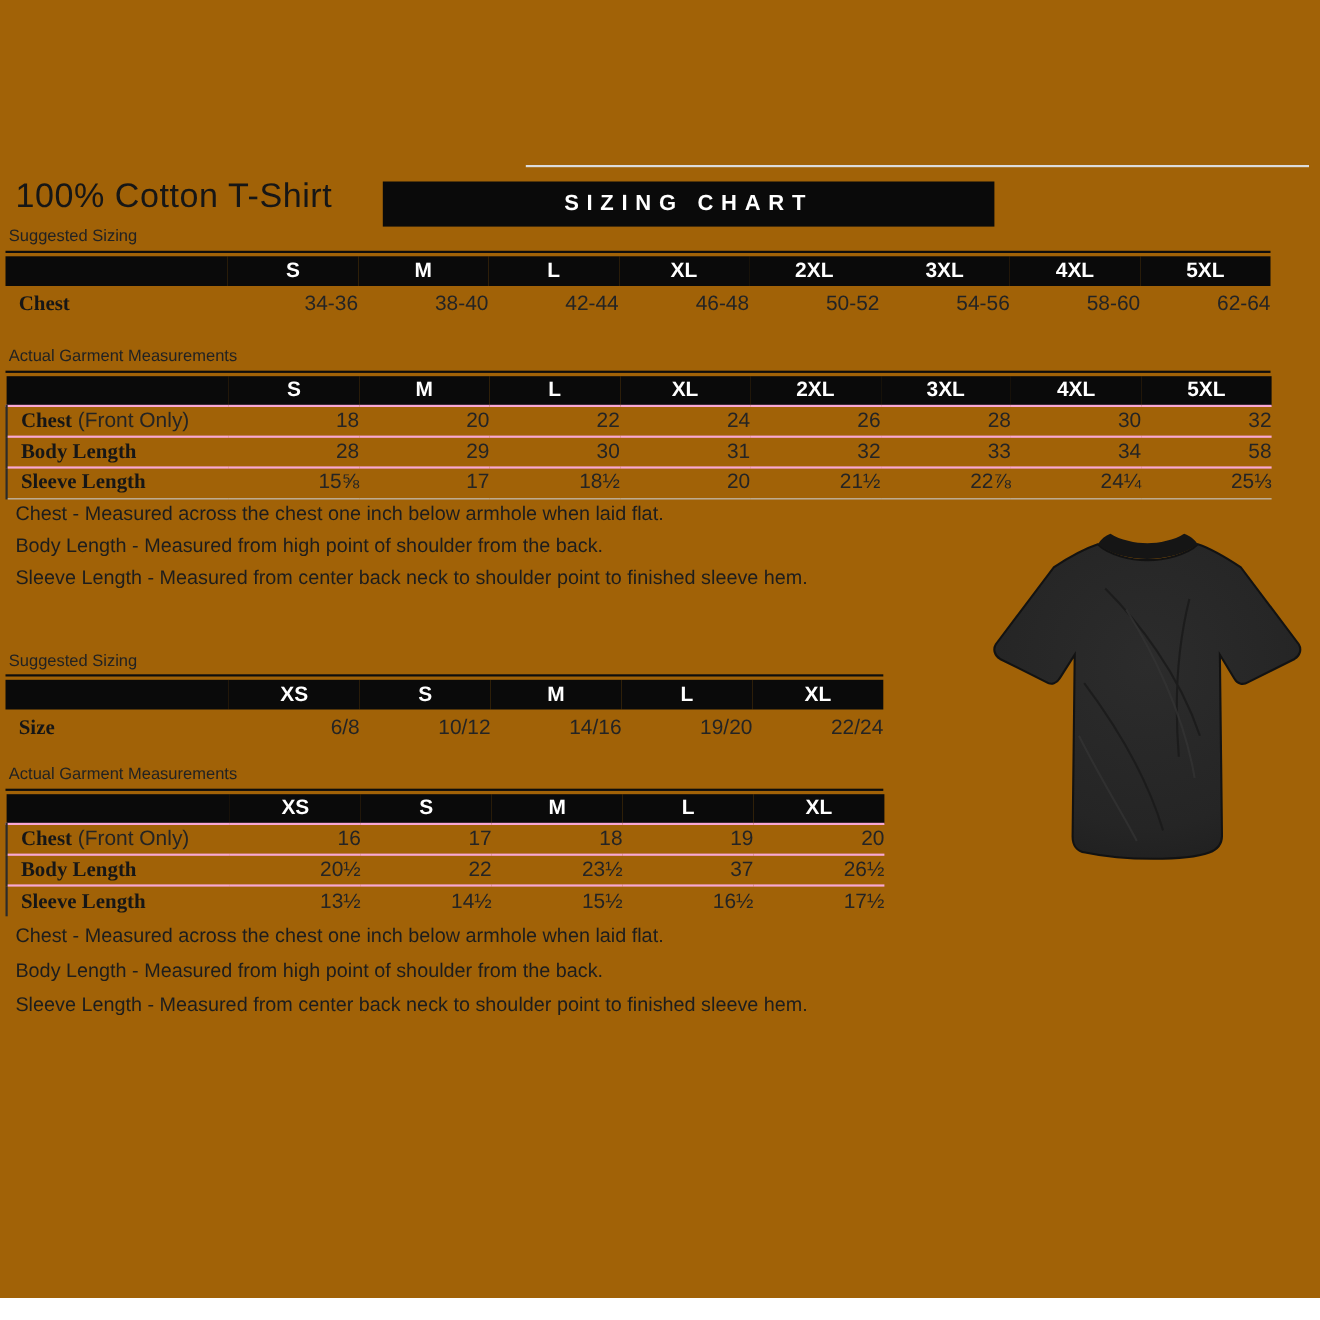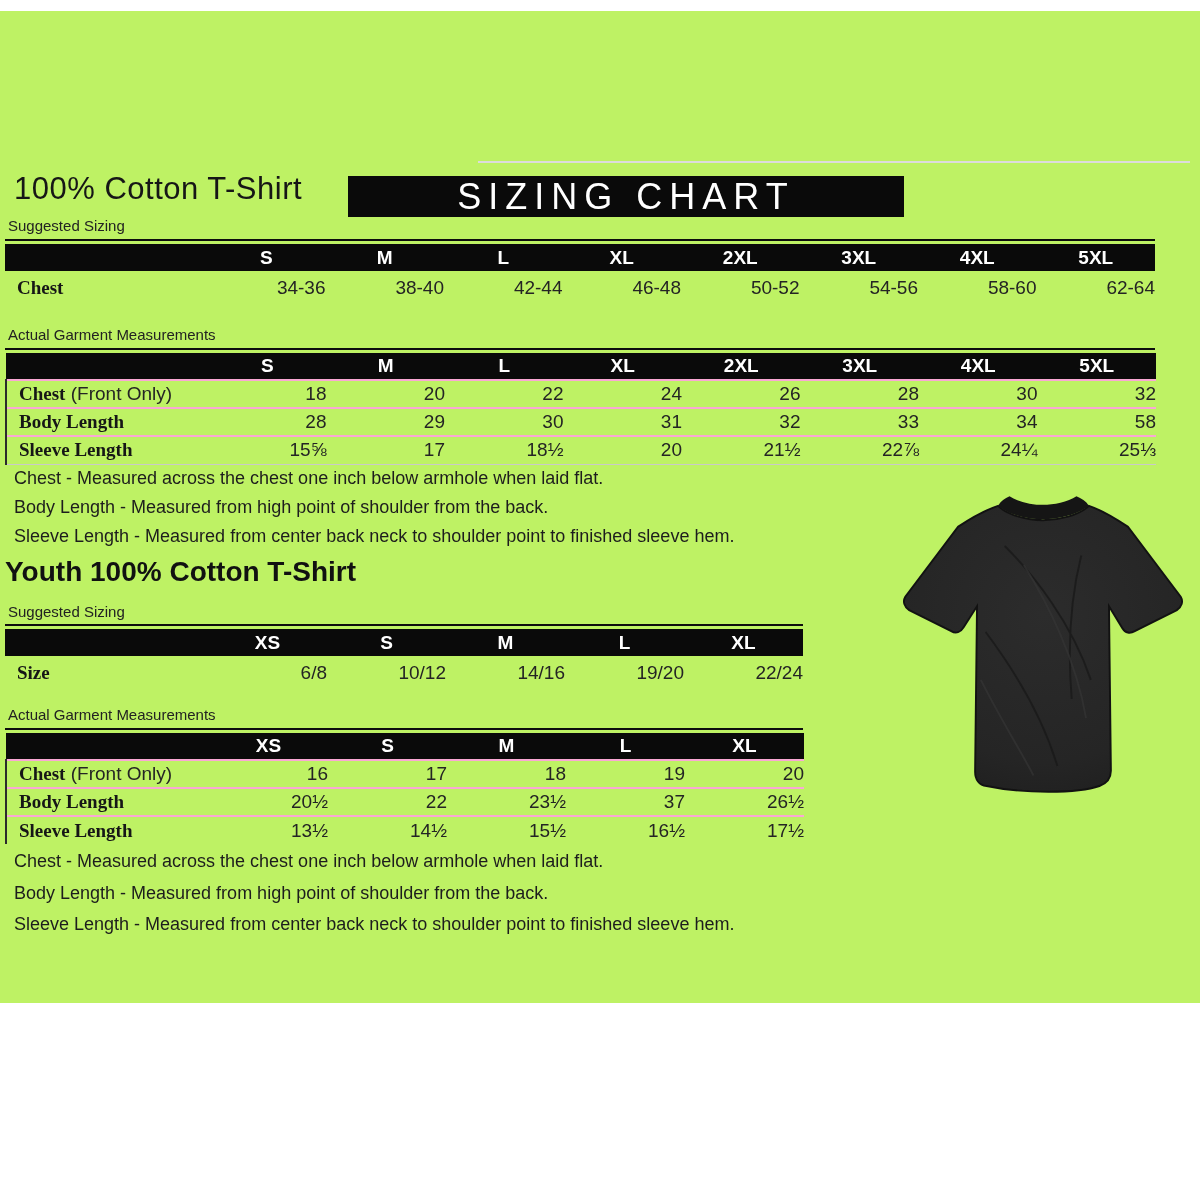--- a/index.html
+++ b/index.html
@@ -1,23 +1,23 @@
 <!DOCTYPE html>
 <html><head>
 <meta charset="utf-8">
 <style>
   html,body{margin:0;padding:0;background:#ffffff;}
-  .page{position:relative;width:1200px;height:992px;background:#bef264;overflow:hidden;
-        font-family:"Liberation Sans",sans-serif;color:#1f1f1f;margin-top:11px;}
+  .page{position:relative;width:1200px;height:1180px;background:#a16207;overflow:hidden;
+        font-family:"Liberation Sans",sans-serif;color:#1f1f1f;}
   .artifact-line{position:absolute;left:478px;top:150px;width:712px;height:2px;background:#dcdcdc;}
   .title{position:absolute;left:14px;top:160px;margin:0;font-size:31px;font-weight:400;
          color:#161616;letter-spacing:.5px;}
   .banner{position:absolute;left:348px;top:165px;width:556px;height:41px;background:#0a0a0a;
           display:flex;align-items:center;justify-content:center;}
-  .banner span{color:#ffffff;font-weight:normal;font-size:36px;letter-spacing:7px;}
+  .banner span{color:#ffffff;font-weight:bold;font-size:20px;letter-spacing:7px;}
   .sec-label{position:absolute;left:8px;font-size:15px;color:#222;}
   .tablewrap{position:absolute;}
   .topline{height:2px;background:#0d0d0d;margin-bottom:3px;}
   table.t{border-collapse:collapse;table-layout:fixed;width:100%;font-size:19px;}
   table.t thead tr{background:#0a0a0a;height:27px;}
   table.t th{color:#fff;font-weight:bold;text-align:center;padding:0;font-size:19px;}
   table.t td{text-align:right;color:#242424;vertical-align:middle;padding:0;}
   td.lbl{text-align:left !important;padding-left:12px !important;}
   .b{font-weight:bold;color:#161616;font-family:Liberation Serif, serif;}
   .sg tbody tr{height:34px;}
@@ -141,21 +141,20 @@
       </tbody>
     </table>
   </div>
 
   <div class="notes" style="top:457px;">
     <p>Chest - Measured across the chest one inch below armhole when laid flat.</p>
     <p>Body Length - Measured from high point of shoulder from the back.</p>
     <p>Sleeve Length - Measured from center back neck to shoulder point to finished sleeve hem.</p>
   </div>
 
-  <h2 class="youth-title">Youth 100% Cotton T-Shirt</h2>
 
   <div class="sec-label" style="top:592px;">Suggested Sizing</div>
 
   <div class="tablewrap" style="left:5px;top:613px;width:798px;">
     <div class="topline"></div>
     <table class="t sg">
       <colgroup>
           <col style="width:203px">
           <col span="5" style="width:119px">
         </colgroup>

